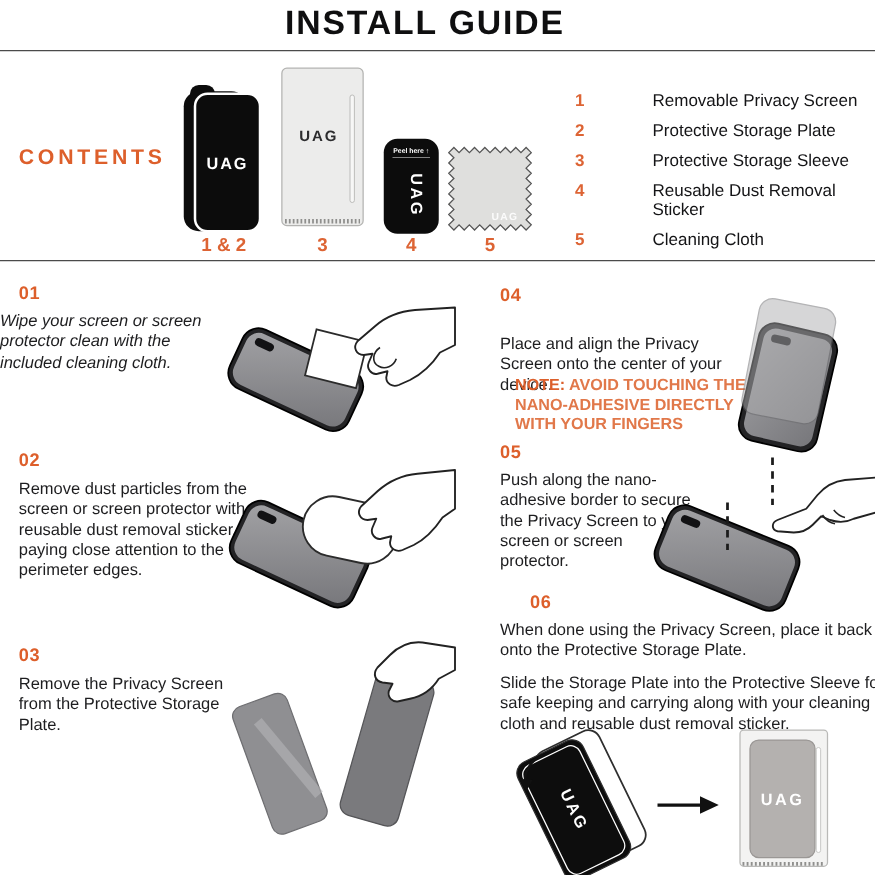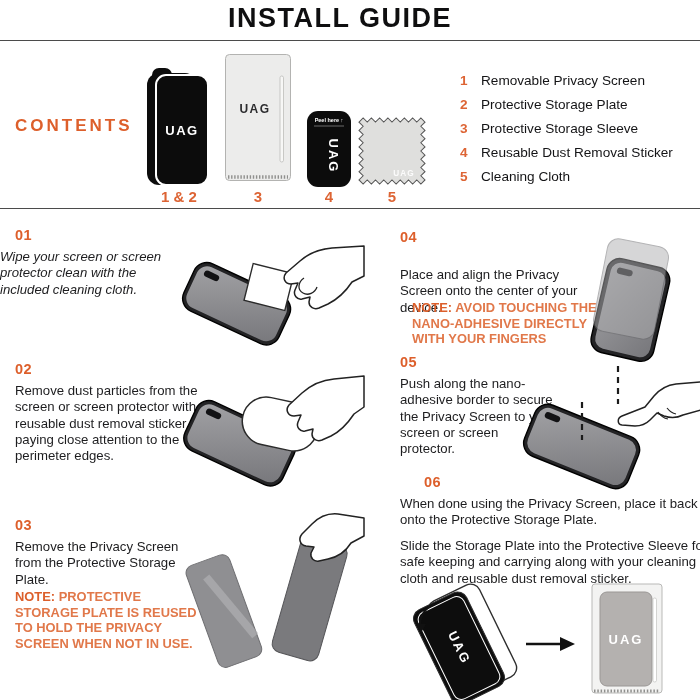--- a/index.html
+++ b/index.html
@@ -9,21 +9,21 @@
          font-size:27px;font-weight:800;letter-spacing:1.5px;color:#0f0f10;}
   .hr{position:absolute;left:0;width:700px;height:1px;background:#4b4b4b;}
   .hr1{top:40px;} .hr2{top:208px;}
   .contents-heading{position:absolute;left:15px;top:116px;font-size:17px;font-weight:800;
          letter-spacing:3px;color:#DD5F2B;}
   .fig{position:absolute;}
   .fig-label{position:absolute;top:188px;font-size:15px;font-weight:800;color:#DD6434;text-align:center;}
   .clist{position:absolute;left:460px;top:74px;display:flex;flex-direction:column;gap:9.5px;}
   .clist-row{display:flex;gap:10px;font-size:13.6px;line-height:14.5px;}
   .clist-num{color:#DD6434;font-weight:700;min-width:11px;}
-  .clist-label{color:#141416;font-weight:500;}
+  .clist-label{color:#141416;font-weight:500;margin-left:41px;}
   .step-num{position:absolute;font-size:14.5px;font-weight:800;letter-spacing:.5px;color:#DD5F2B;}
   .step-text{position:absolute;font-size:13.2px;line-height:1.24;font-weight:500;color:#1d1d1f;}
   .note{position:absolute;font-size:12.9px;line-height:1.22;font-weight:700;text-transform:uppercase;}
   .note-label{color:#DC5F2B;} .note-text{color:#E1784A;}
   .ill{position:absolute;overflow:visible;}
   svg{display:block;overflow:visible;}
 </style>
 </head>
 <body>
 
@@ -118,24 +118,20 @@
       <rect width="108" height="54" rx="14" fill="#232325" stroke="#000" stroke-width="1.4"></rect>
       <rect x="3.5" y="3.5" width="101" height="47" rx="11" fill="url(#scr)"></rect>
       <rect x="10" y="8" width="16" height="6.5" rx="3.2" fill="#121214"></rect>
     </g>
     <rect x="46" y="28" width="76" height="48" rx="24" transform="rotate(12 84 52)" fill="#ffffff" stroke="#2b2b2b" stroke-width="1.5"></rect>
     <path fill="#ffffff" stroke="#222" stroke-width="1.5" stroke-linejoin="round" d="M168,4 L138,7 C126,8 115,13 106,21 L93,33 C89,38 92,44 98,44 L105,43 L102,50 C100,55 104,60 109,59 L117,57 L116,62 C116,67 121,70 126,68 L135,64 C145,59 152,51 158,42 L168,35 Z"></path>
   </svg>
 
   <div class="step-num" style="left:15px;top:517px;">03</div>
   <div class="step-text" style="left:15px;top:539px;width:185px;">Remove the Privacy Screen from the Protective Storage Plate.</div>
-  <div class="note" style="left:15px;top:589px;width:192px;">
-    <span class="note-label">NOTE:</span>
-    <span class="note-text">PROTECTIVE STORAGE PLATE IS REUSED TO HOLD THE PRIVACY SCREEN WHEN NOT IN USE.</span>
-  </div>
   <svg class="ill" style="left:192px;top:508px;" width="172" height="158" viewBox="0 0 172 158">
     <rect x="26" y="46" width="46" height="108" rx="8" fill="#8f8f92" stroke="#6e6e71" transform="rotate(-20 49 150)"></rect>
     <path d="M44,62 L70,134" stroke="#b9b9bc" stroke-width="8" opacity="0.55" transform="rotate(-20 49 150)"></path>
     <rect x="78" y="28" width="48" height="120" rx="9" fill="#737377" stroke="#4c4c4f" opacity="0.95" transform="rotate(16 100 145)"></rect>
     <path fill="#ffffff" stroke="#222" stroke-width="1.5" stroke-linejoin="round" d="M172,10 L146,6 C136,5 127,9 120,16 L110,26 C106,31 108,37 114,38 L122,39 L119,45 C118,50 122,54 127,53 L136,51 C146,49 154,43 159,35 L172,28 Z"></path>
   </svg>
 
   <div class="step-num" style="left:400px;top:229px;">04</div>
   <div class="step-text" style="left:400px;top:251px;width:200px;margin-top:16px;">Place and align the Privacy Screen onto the center of your device.</div>
   <div class="note" style="left:400px;top:300px;width:195px;margin-left:12px;">

